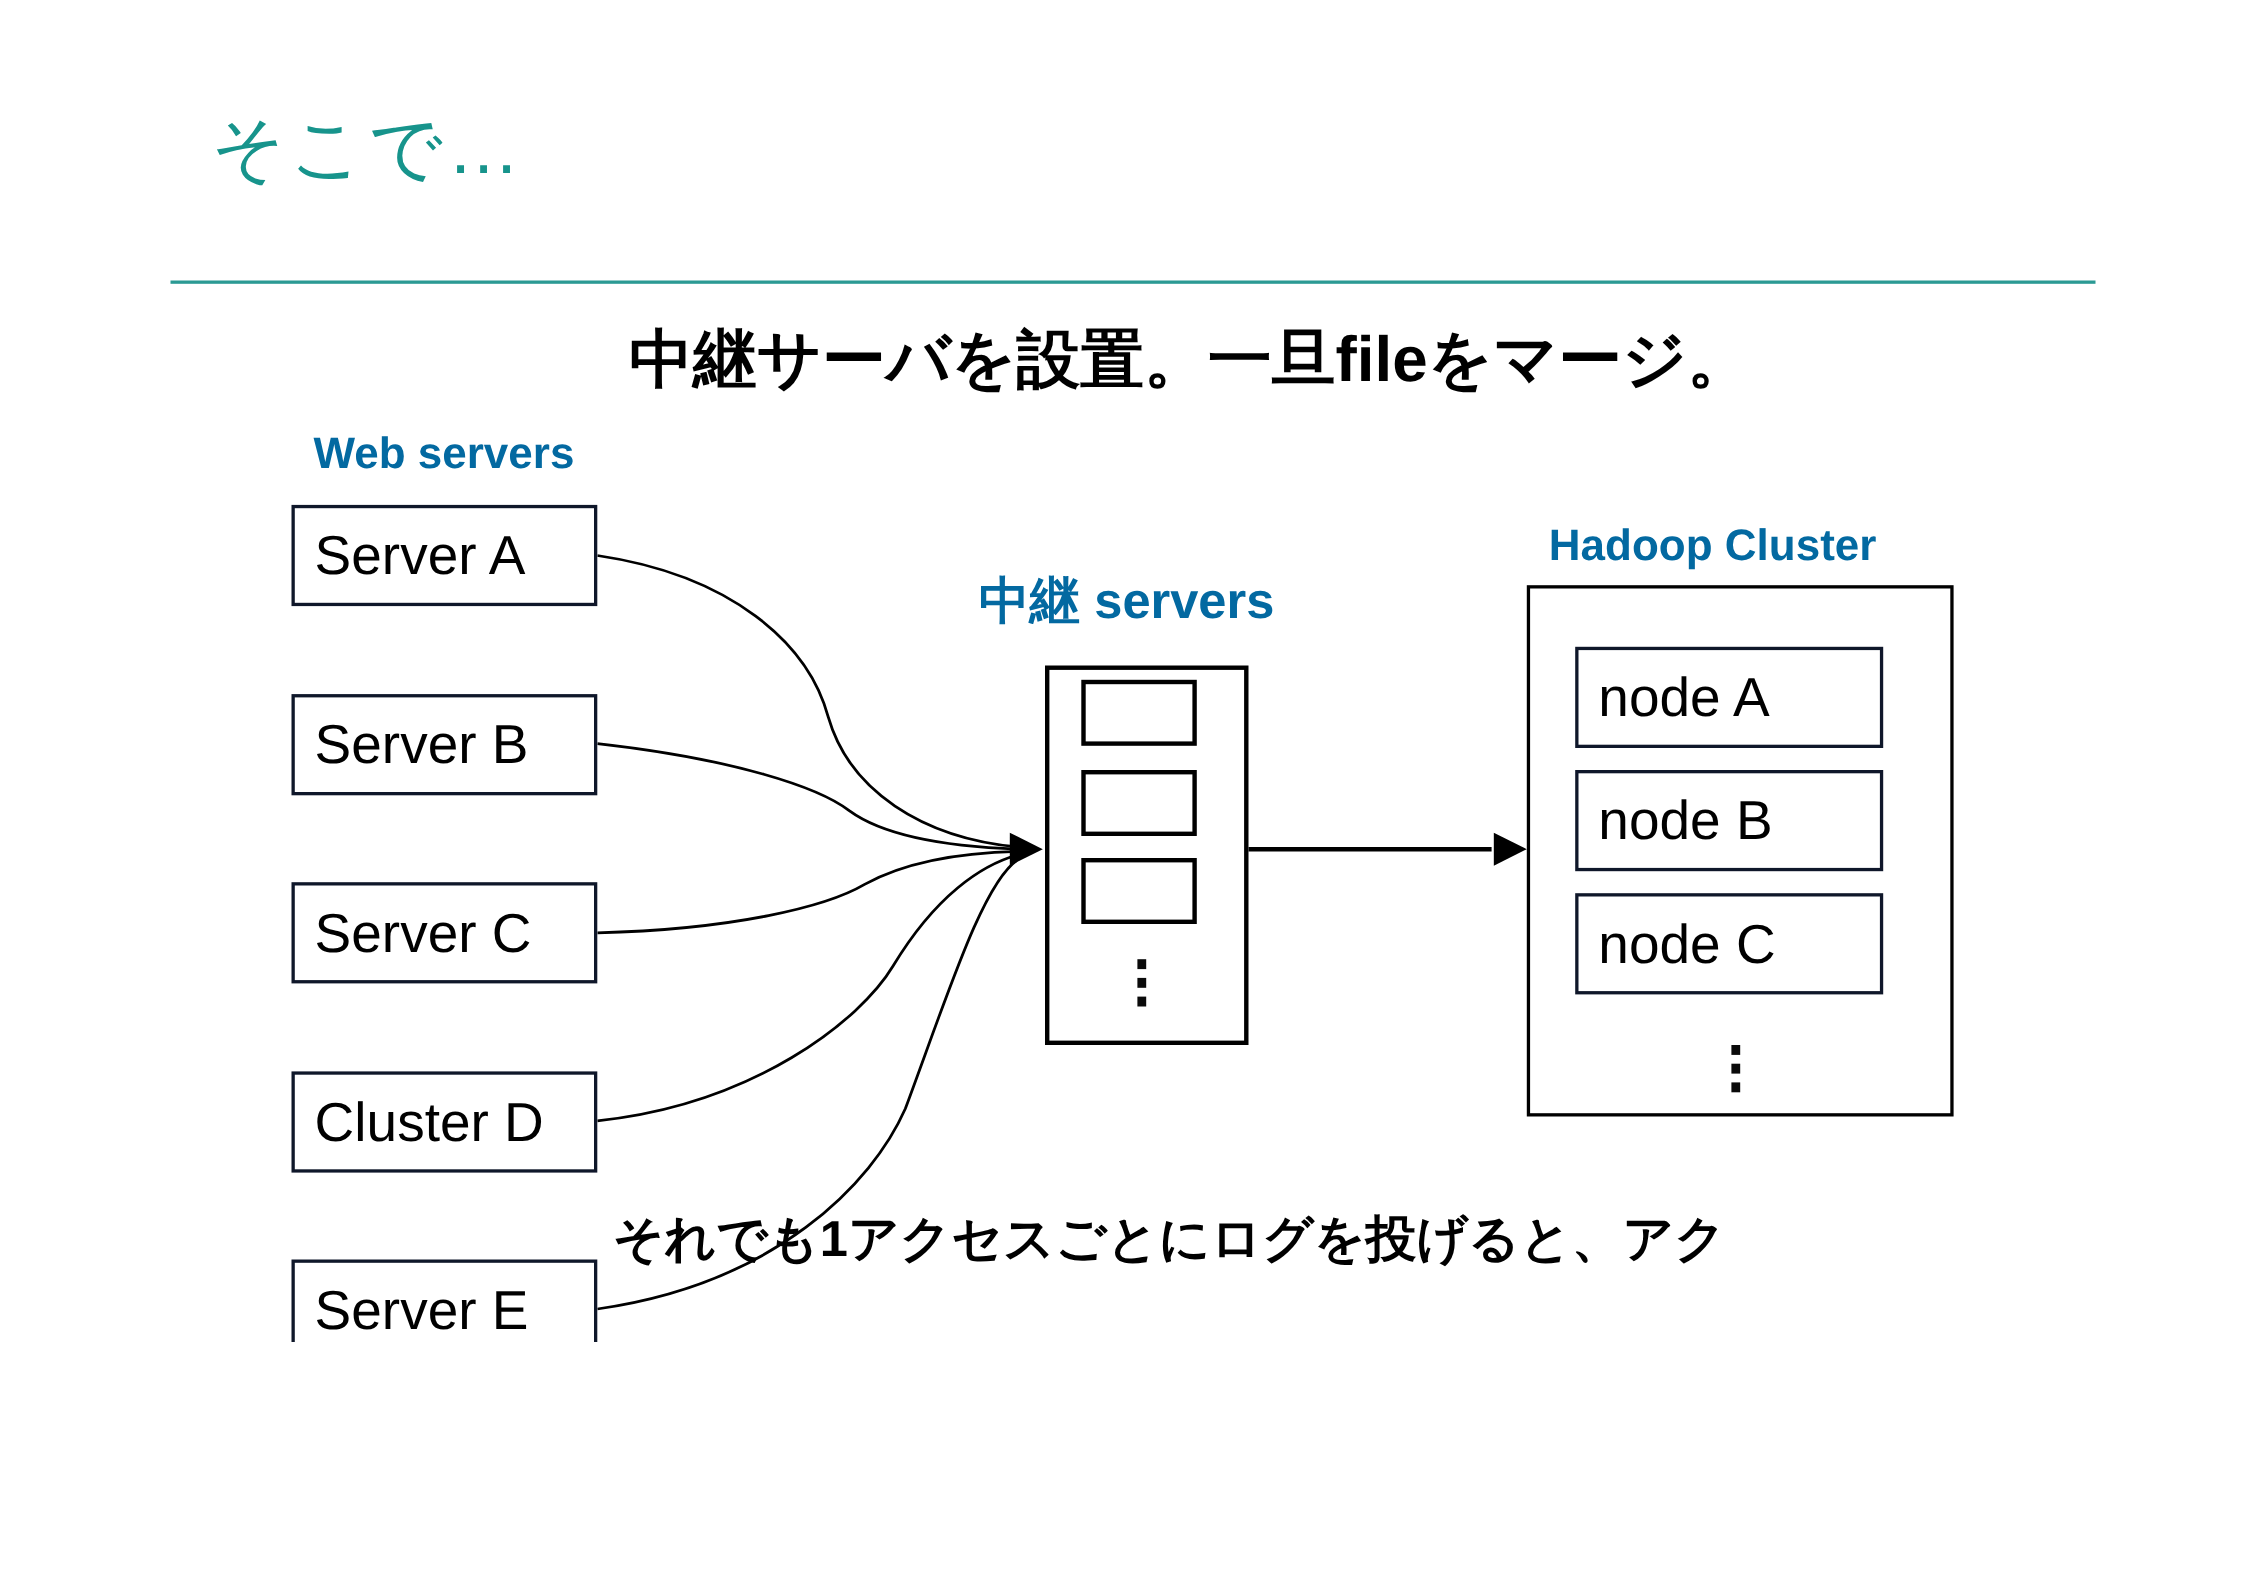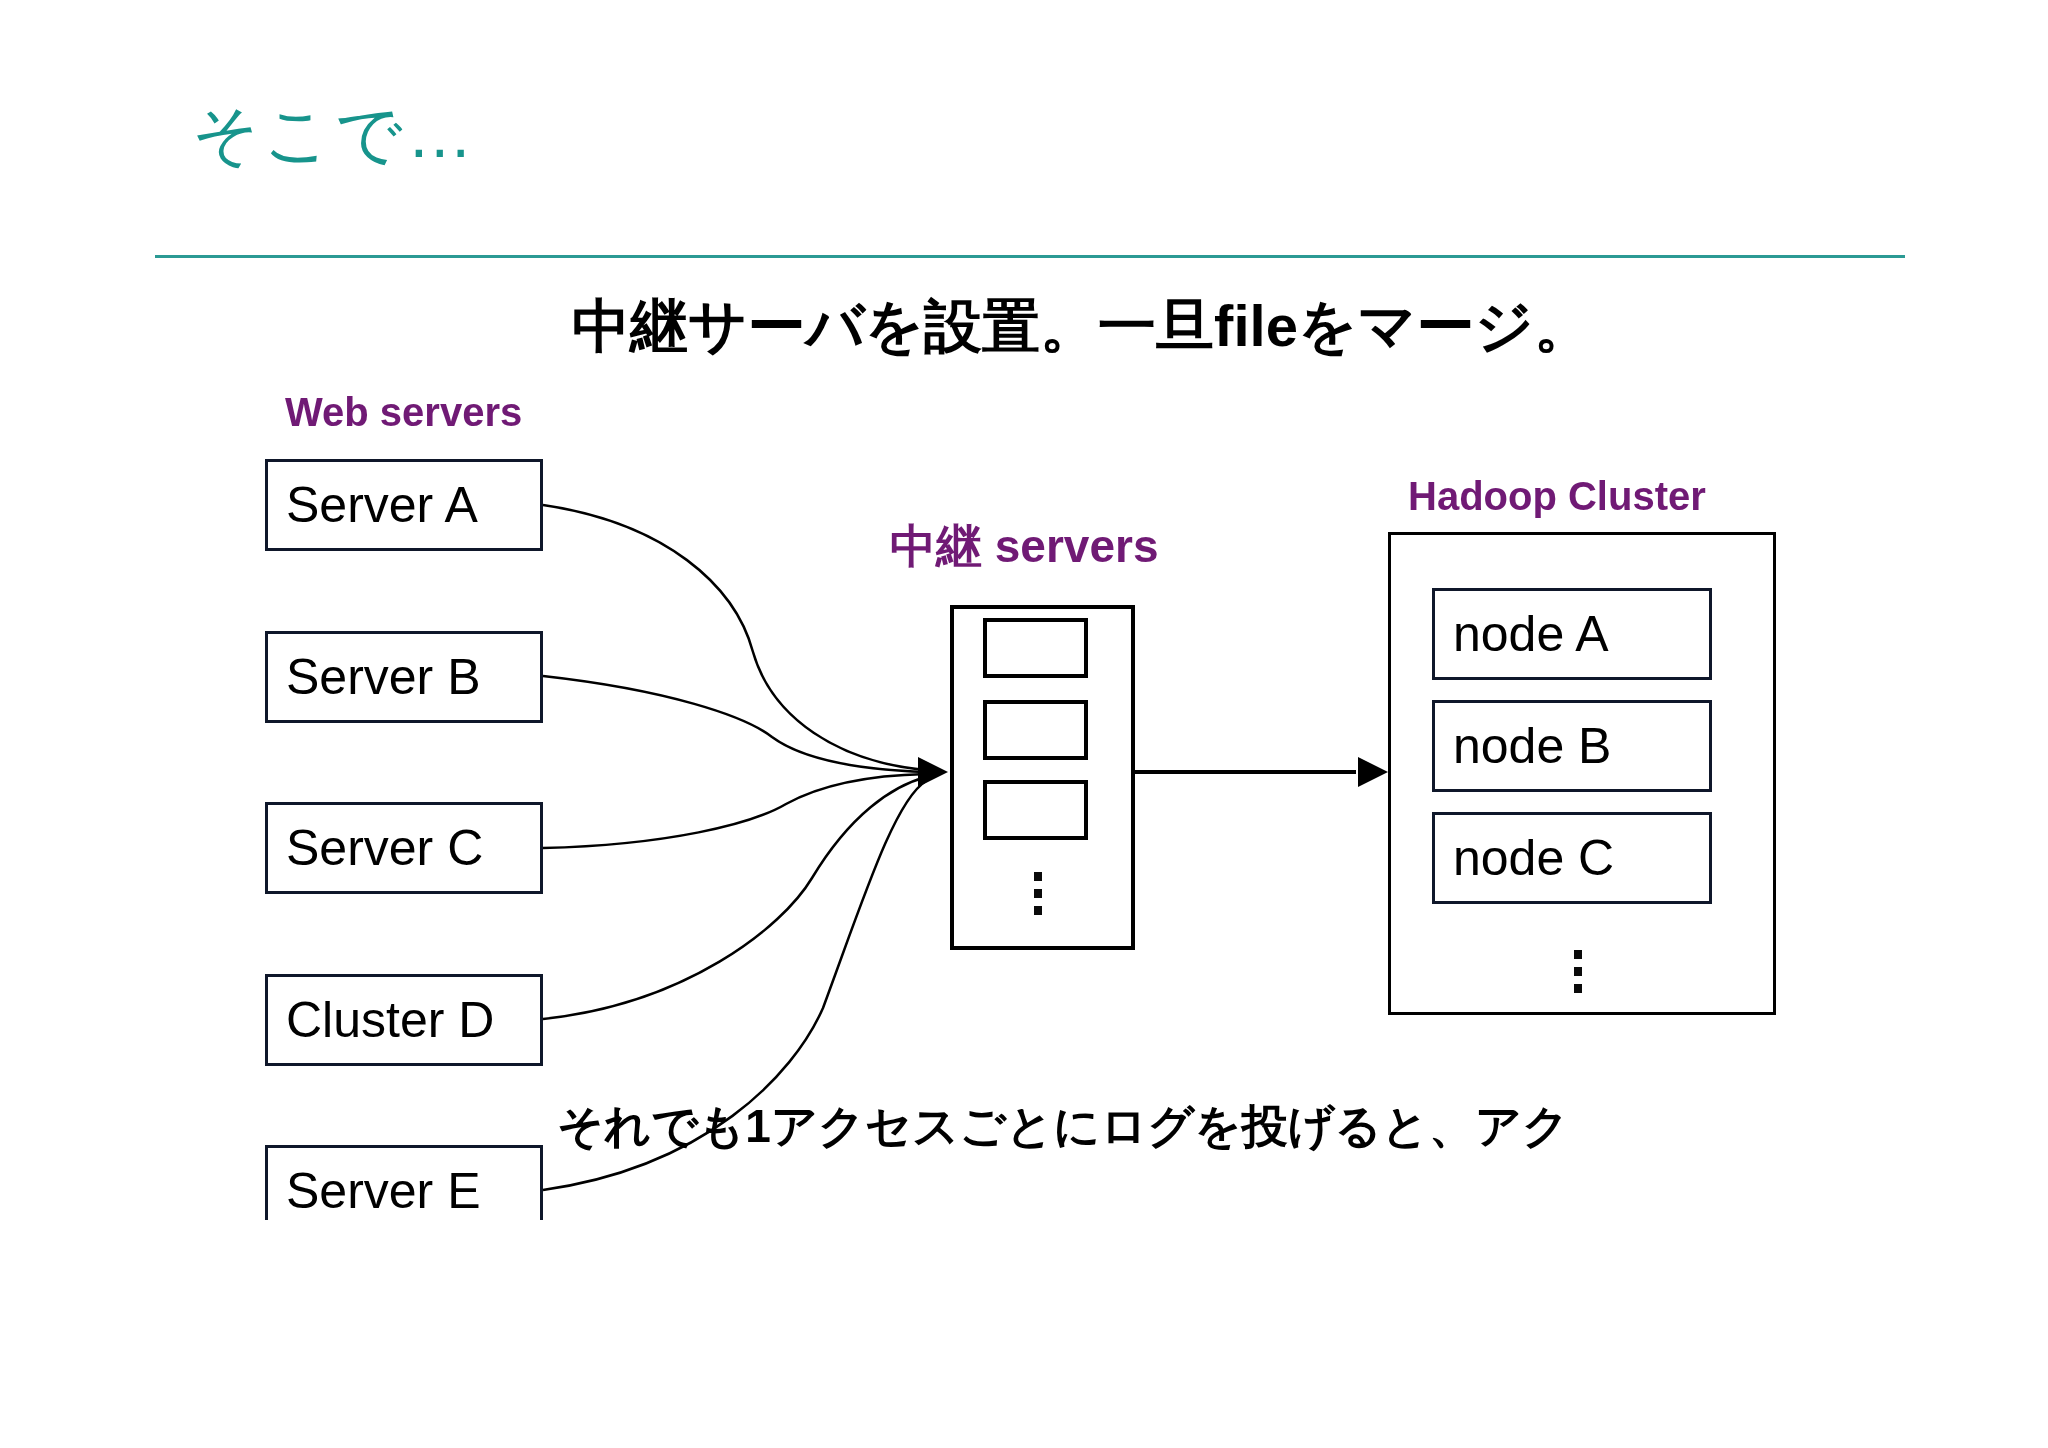--- a/index.html
+++ b/index.html
@@ -38,21 +38,21 @@
   .slide-subtitle {
     left: 1082px;
     top: 288px;
     transform: translateX(-50%);
     font-size: 58px;
     white-space: nowrap;
   }
 
   .group-label {
     white-space: nowrap;
-    color: #701a75;
+    color: #0369a1;
   }
   .weblabel   { left: 285px;  top: 390px; font-size: 40px; }
   .relaylabel { left: 890px;  top: 516px; font-size: 46px; }
   .hadooplabel{ left: 1408px; top: 474px; font-size: 40px; }
 
   .box {
     position: absolute;
     box-sizing: border-box;
     border: 3px solid #0f172a;
     background: #fff;

